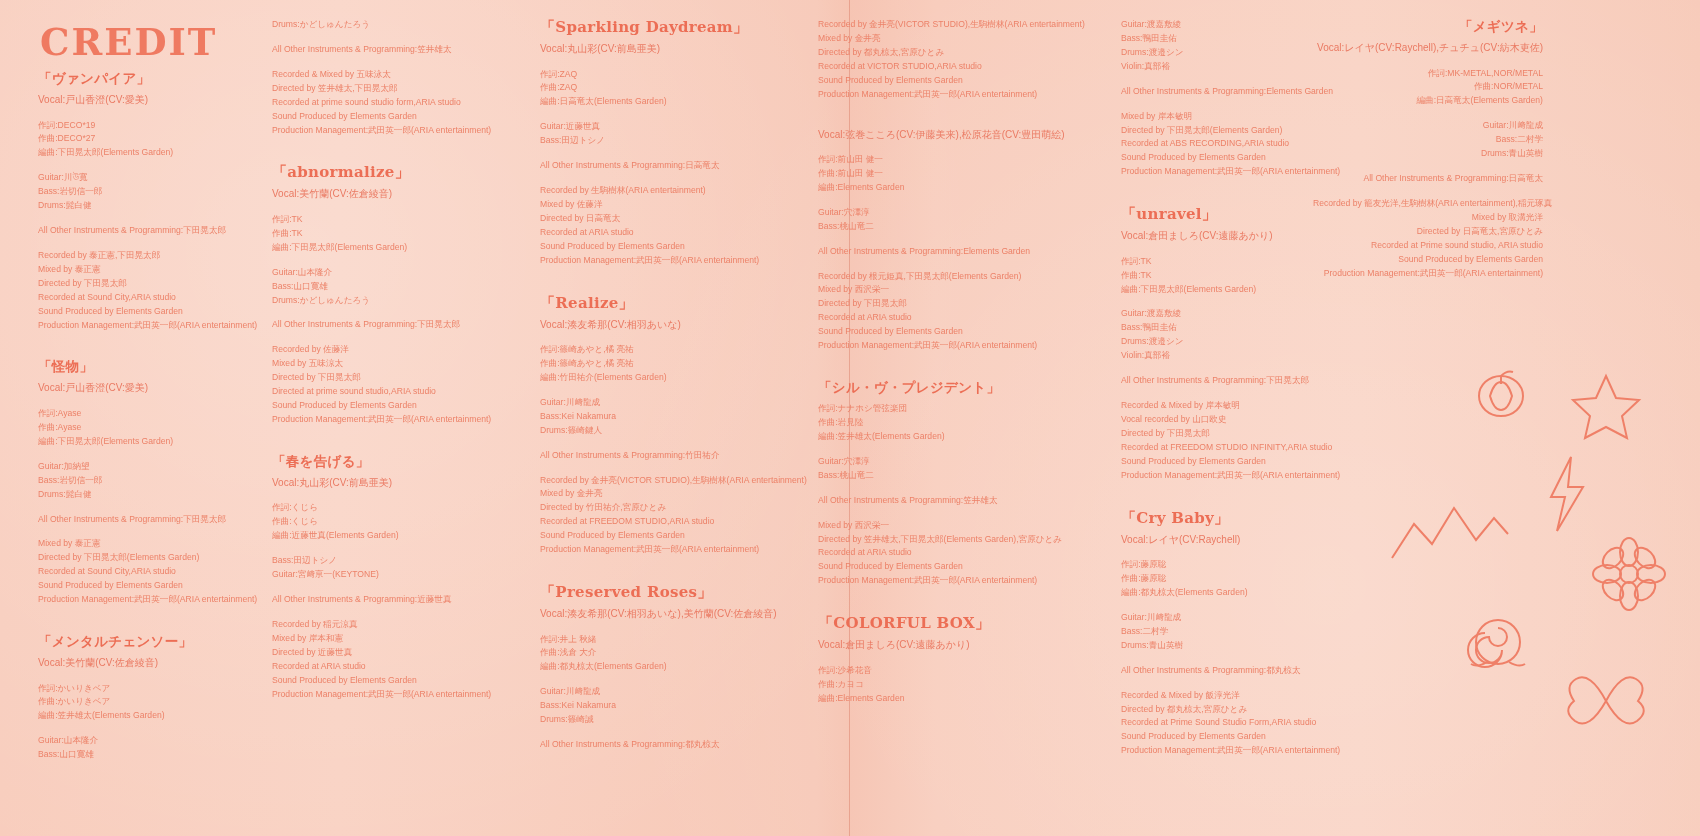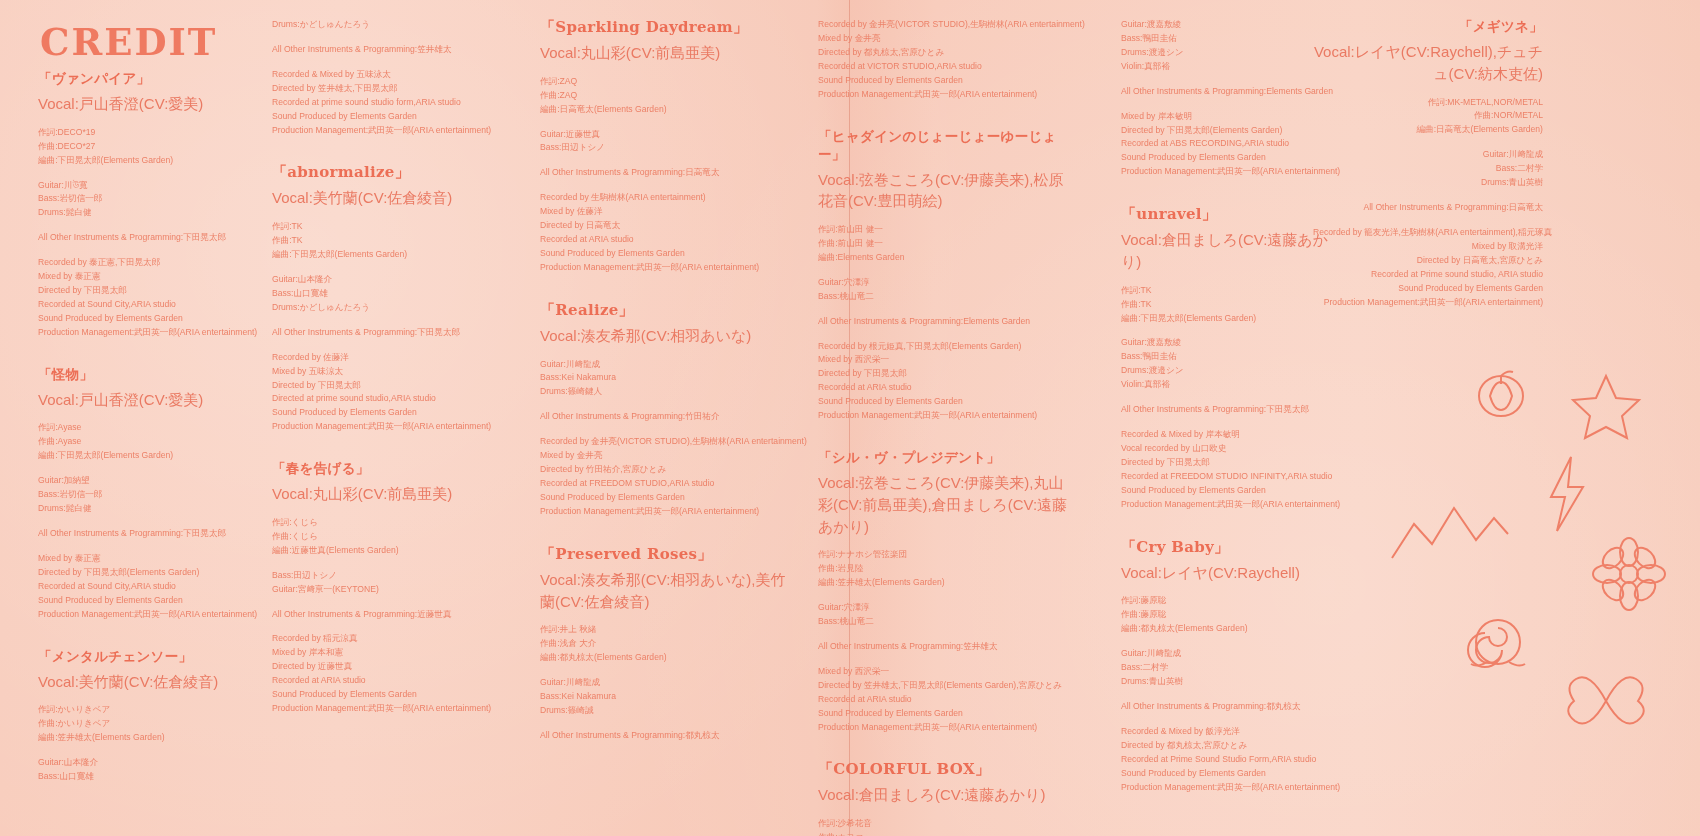--- a/index.html
+++ b/index.html
@@ -72,21 +72,21 @@
     color: #ec6e55;
     letter-spacing: 0.3px;
     margin-bottom: 5px;
     font-family: "DejaVu Sans", sans-serif;
   }
   .track-title.serif {
     font-family: "DejaVu Serif", serif;
     font-size: 15px;
   }
   .vocal {
-    font-size: 15px;
+    font-size: 10px;
     color: #ea7a63;
     margin-bottom: 11px;
     line-height: 1.45;
   }
   .block {
     font-size: 8.6px;
     line-height: 1.62;
     color: #ec8168;
     margin-bottom: 11px;
   }
@@ -256,20 +256,25 @@
           <div>Directed by 日高竜太</div>
           <div>Recorded at ARIA studio</div>
           <div>Sound Produced by Elements Garden</div>
           <div>Production Management:武田英一郎(ARIA entertainment)</div>
         </div>
       </div>
       <div class="track">
         <div class="track-title serif">「Realize」</div>
         <div class="vocal">Vocal:湊友希那(CV:相羽あいな)</div>
         <div class="block">
+          <div>作詞:篠崎あやと,橘 亮祐</div>
+          <div>作曲:篠崎あやと,橘 亮祐</div>
+          <div>編曲:竹田祐介(Elements Garden)</div>
+        </div>
+        <div class="block">
           <div>Guitar:川﨑龍成</div>
           <div>Bass:Kei Nakamura</div>
           <div>Drums:篠崎鍵人</div>
         </div>
         <div class="block">
           <div>All Other Instruments &amp; Programming:竹田祐介</div>
         </div>
         <div class="block">
           <div>Recorded by 金井亮(VICTOR STUDIO),生駒樹林(ARIA entertainment)</div>
           <div>Mixed by 金井亮</div>
@@ -302,21 +307,20 @@
         <div class="block">
           <div>Recorded by 金井亮(VICTOR STUDIO),生駒樹林(ARIA entertainment)</div>
           <div>Mixed by 金井亮</div>
           <div>Directed by 都丸椋太,宮原ひとみ</div>
           <div>Recorded at VICTOR STUDIO,ARIA studio</div>
           <div>Sound Produced by Elements Garden</div>
           <div>Production Management:武田英一郎(ARIA entertainment)</div>
         </div>
       </div>
       <div class="track">
-        <div class="track-title">「ヒャダインのじょーじょーゆーじょー」</div>
         <div class="vocal">Vocal:弦巻こころ(CV:伊藤美来),松原花音(CV:豊田萌絵)</div>
         <div class="block">
           <div>作詞:前山田 健一</div>
           <div>作曲:前山田 健一</div>
           <div>編曲:Elements Garden</div>
         </div>
         <div class="block">
           <div>Guitar:穴澤淳</div>
           <div>Bass:桃山竜二</div>
         </div>
@@ -327,21 +331,20 @@
           <div>Recorded by 根元姫真,下田晃太郎(Elements Garden)</div>
           <div>Mixed by 西沢栄一</div>
           <div>Directed by 下田晃太郎</div>
           <div>Recorded at ARIA studio</div>
           <div>Sound Produced by Elements Garden</div>
           <div>Production Management:武田英一郎(ARIA entertainment)</div>
         </div>
       </div>
       <div class="track">
         <div class="track-title">「シル・ヴ・プレジデント」</div>
-        <div class="vocal">Vocal:弦巻こころ(CV:伊藤美来),丸山彩(CV:前島亜美),倉田ましろ(CV:遠藤あかり)</div>
         <div class="block">
           <div>作詞:ナナホシ管弦楽団</div>
           <div>作曲:岩見陸</div>
           <div>編曲:笠井雄太(Elements Garden)</div>
         </div>
         <div class="block">
           <div>Guitar:穴澤淳</div>
           <div>Bass:桃山竜二</div>
         </div>
         <div class="block">

